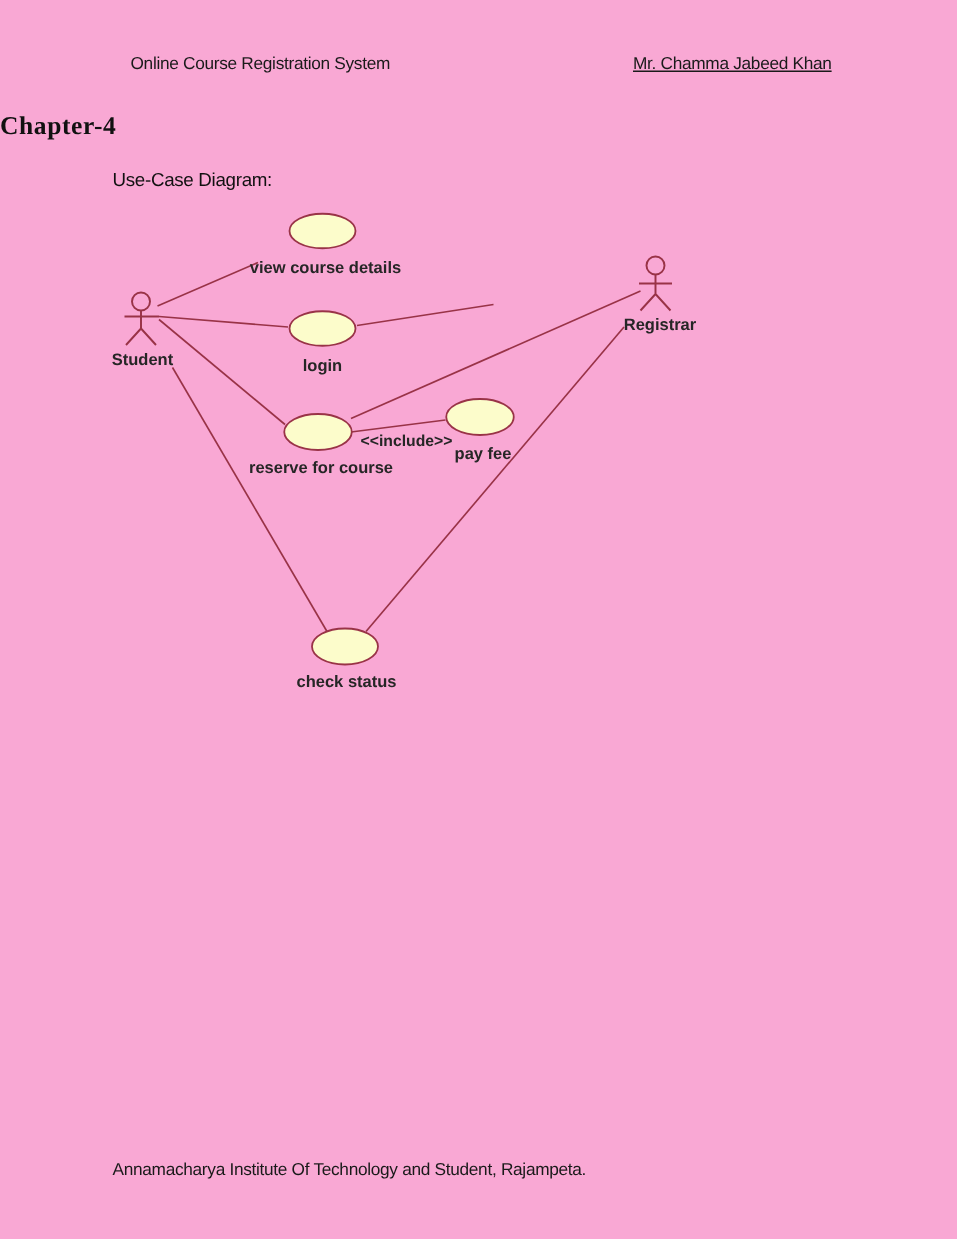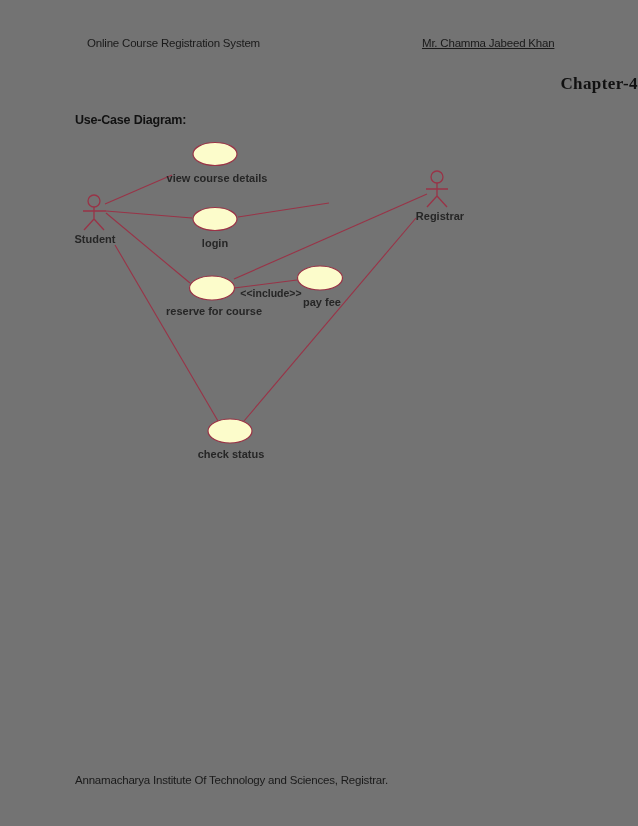--- a/index.html
+++ b/index.html
@@ -1,36 +1,36 @@
 <!DOCTYPE html>
 <html style="--line-color: #993347; --oval-fill: #FCFCCB;"><head>
 <meta charset="utf-8">
 <style>
   html,body { margin:0; padding:0; background:#ffffff; }
   .page {
     position: relative;
     width: 638px;
     height: 826px;
-    background: #737373;
+    background: #f9a8d4;
     font-family: "Liberation Sans", sans-serif;
     color: #1a1a1a;
     overflow: hidden;
   }
   .hdr-left  { position:absolute; left:87px;  top:37px; font-size:11.5px; letter-spacing:-0.2px; }
   .hdr-right { position:absolute; left:422px; top:37px; font-size:11.5px; letter-spacing:-0.2px;text-decoration:underline; }
   .doc-title {
     position:absolute; left:0; right:0; top:74px;
-    text-align:right;
+    text-align:left;
     font-family:"Liberation Serif", serif;
     font-weight:bold; font-size:17px; letter-spacing:0.4px;
     color:#111;
   }
   .section-heading {
     position:absolute; left:75px; top:113px;
-    font-weight:bold; font-size:12.5px; letter-spacing:-0.2px;
+    font-weight:normal; font-size:12.5px; letter-spacing:-0.2px;
     color:#111;
     text-align:center;
   }
   .footer-text { position:absolute; left:75px; top:774px; font-size:11.5px; letter-spacing:-0.2px; }
   svg.diagram { position:absolute; left:0; top:0; }
   svg.diagram ellipse {
     fill: var(--oval-fill, #FCFCCB);
     stroke: var(--line-color, #993347);
     stroke-width: 1.2;
   }
@@ -85,14 +85,14 @@
     </g>
 
     <text x="217" y="182">view course details</text>
     <text x="215" y="247">login</text>
     <text x="214" y="315">reserve for course</text>
     <text x="322" y="306">pay fee</text>
     <text x="231" y="458">check status</text>
     <text x="271" y="297" class="stereotype">&lt;&lt;include&gt;&gt;</text>
   </svg>
 
-  <div class="footer-text">Annamacharya Institute Of Technology and Sciences, Registrar.</div>
+  <div class="footer-text">Annamacharya Institute Of Technology and Student, Rajampeta.</div>
 </div>
 
 </body></html>

